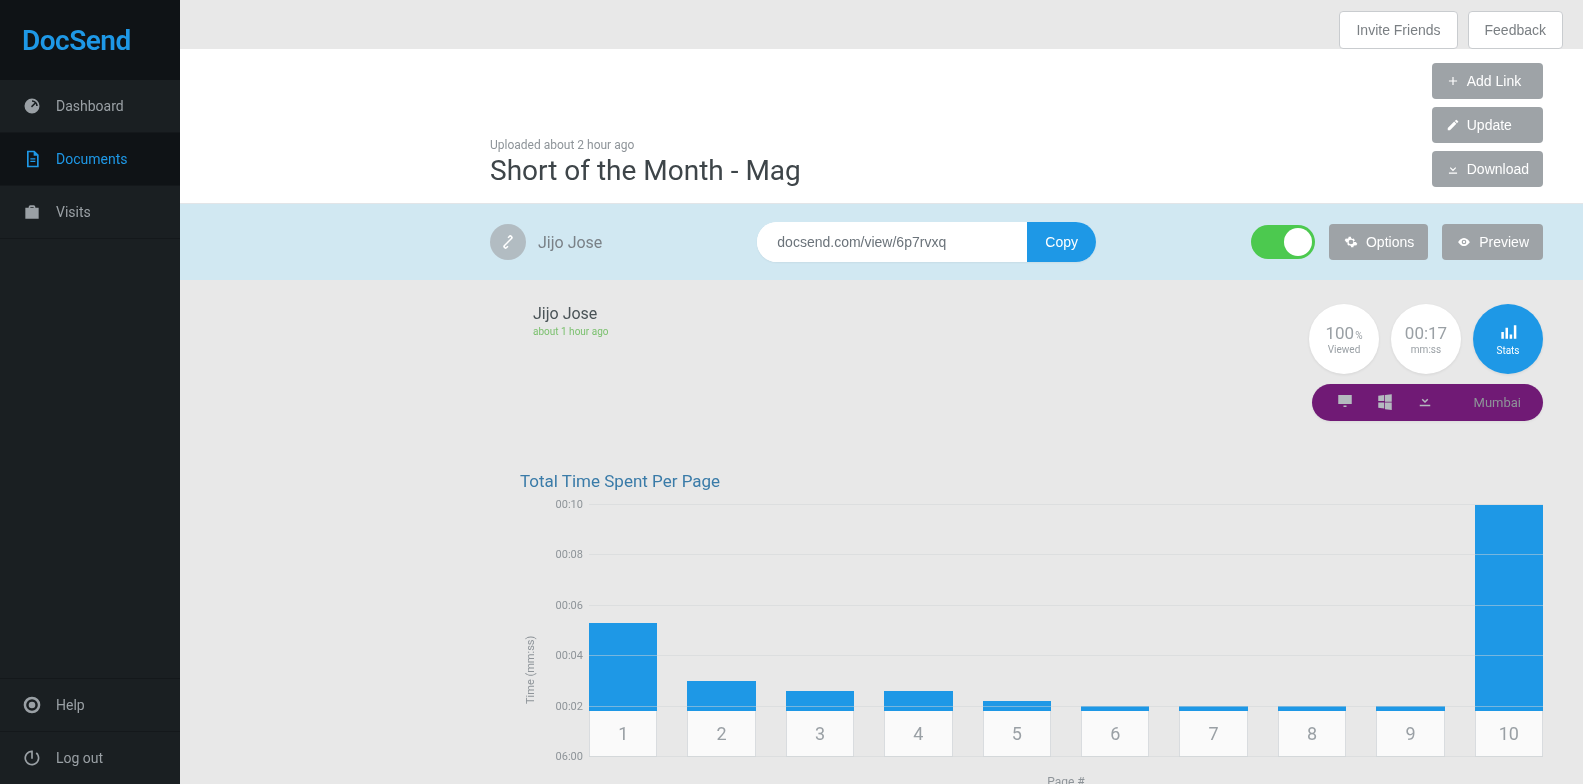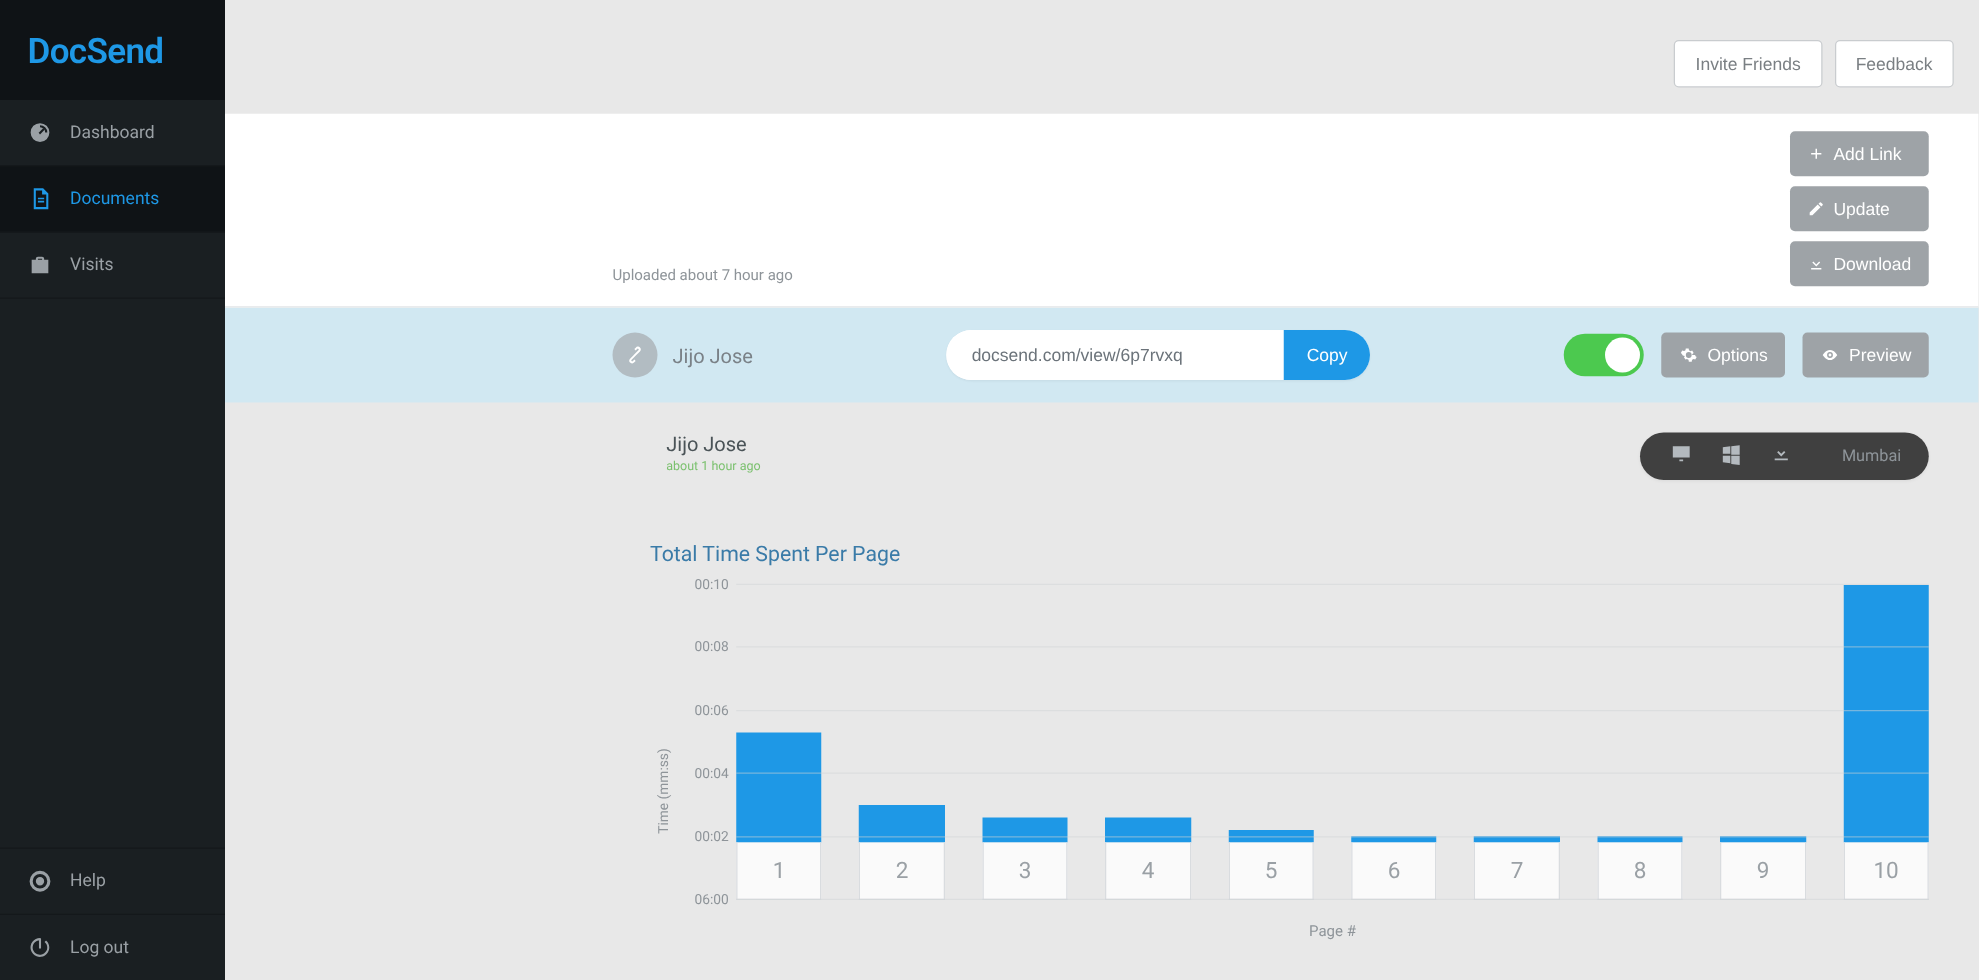--- a/index.html
+++ b/index.html
@@ -161,21 +161,21 @@
   display: flex; flex-direction: column; align-items: center; justify-content: center;
   box-shadow: 0 1px 3px rgba(0,0,0,0.08);
   color: #9aa0a5;
 }
 .stat-circle.blue { background: #1e98e6; color: #fff; }
 .stat-val { font-size: 17px; font-weight: 400; display: flex; align-items: baseline; }
 .stat-val-sup { font-size: 10px; margin-left: 1px; }
 .stat-lbl { font-size: 10px; margin-top: 1px; }
 .stat-circle.blue svg { width: 22px; height: 20px; fill: currentColor; margin-bottom: 2px; }
 .device-row {
-  background: #404040; border-radius: 999px; padding: 8px 22px;
+  background: #701a75; border-radius: 999px; padding: 8px 22px;
   display: flex; align-items: center; gap: 18px;
   box-shadow: 0 1px 3px rgba(0,0,0,0.06);
   color: #b4babf; font-size: 13px;
 }
 .device-row .loc { color: #8e9499; margin-left: 20px; }
 .device-row svg { width: 22px; height: 18px; fill: currentColor; }
 
 
 .chart-section { padding: 40px 40px 0 340px; }
 .chart-title { font-size: 17px; color: #3a7ba8; margin-bottom: 14px; }
@@ -254,21 +254,22 @@
   </aside>
 
   <main class="main">
     <div class="topbar">
       <button class="top-btn">Invite Friends</button>
       <button class="top-btn">Feedback</button>
     </div>
 
     <div class="page-header">
       <div class="page-header-left">
-        <div class="uploaded">Uploaded about 7 hour ago</div>
+        <div class="uploaded">Uploaded about 2 hour ago</div>
+        <div class="page-title">Short of the Month - Mag</div>
       </div>
       <div class="header-buttons">
         <button class="gray-btn">
           <svg viewBox="0 0 24 24">
               <path d="M11 5h2v6h6v2h-6v6h-2v-6H5v-2h6z"></path>
             </svg>
           <span>Add Link</span>
         </button>
         <button class="gray-btn">
           <svg viewBox="0 0 24 24">
@@ -316,20 +317,39 @@
         <span>Preview</span>
       </button>
     </div>
 
     <div class="visitor">
       <div class="visitor-left">
         <div class="visitor-name">Jijo Jose</div>
         <div class="visitor-time">about 1 hour ago</div>
       </div>
       <div class="visitor-right">
+        <div class="stat-circles">
+          <div class="stat-circle">
+            <div class="stat-val">
+              <span>100</span>
+              <span class="stat-val-sup">%</span>
+            </div>
+            <div class="stat-lbl">Viewed</div>
+          </div>
+          <div class="stat-circle">
+            <div class="stat-val">00:17</div>
+            <div class="stat-lbl">mm:ss</div>
+          </div>
+          <div class="stat-circle blue">
+            <svg viewBox="0 0 24 24">
+                <path d="M4 20h3v-8H4v8zm5 0h3V7H9v13zm5 0h3v-5h-3v5zm5 0h3V4h-3v16z"></path>
+              </svg>
+            <div class="stat-lbl">Stats</div>
+          </div>
+        </div>
         <div class="device-row">
           <span>
             <svg viewBox="0 0 24 24">
                 <path d="M3 4h18v12H3V4zm7 14h4v2h-4v-2z"></path>
               </svg>
           </span>
           <span>
             <svg viewBox="0 0 24 24">
                 <path d="M3 5l8-1v8H3V5zm0 9h8v8l-8-1v-7zm9-10l9-1v10h-9V4zm0 10h9v10l-9-1v-9z"></path>
               </svg>

